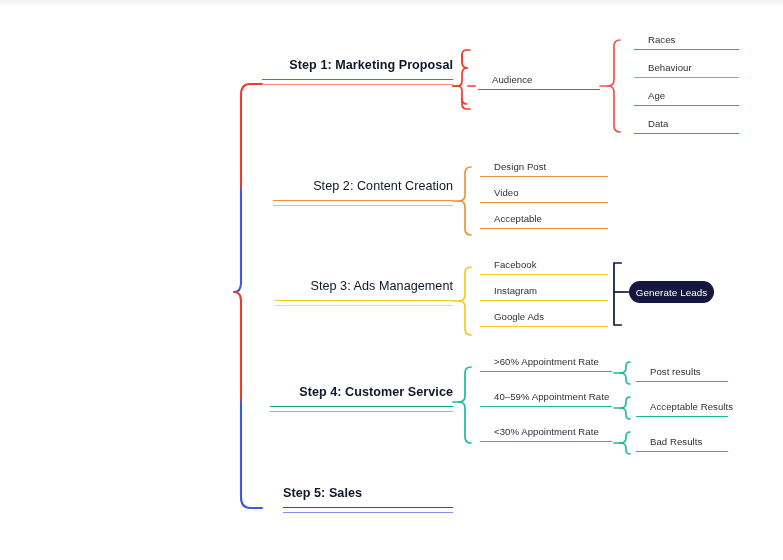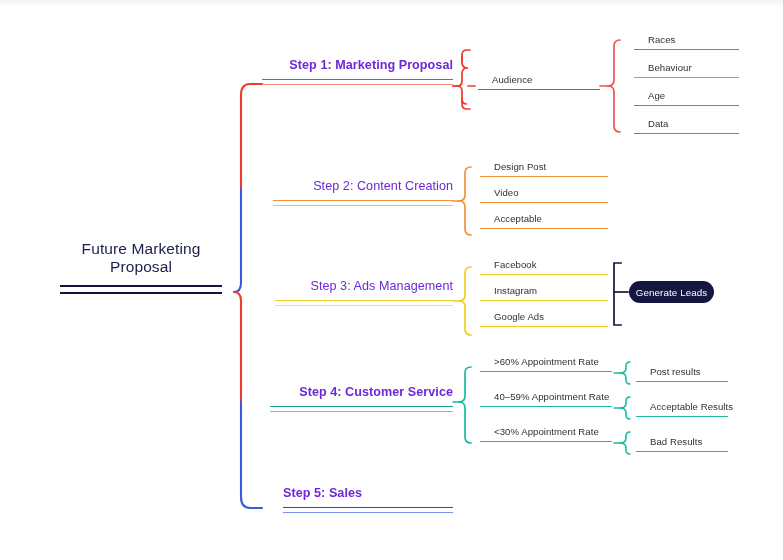--- a/index.html
+++ b/index.html
@@ -55,21 +55,21 @@
   .root .rule {
     height: 5px;
     margin-top: 9px;
     border-top: 2px solid #11143d;
     border-bottom: 2px solid #11143d;
   }
 
   
   .step .label {
     font-size: 12.6px;
-    color: #6d28d9;
+    color: #0f172a;
     text-align: right;
     letter-spacing: .05px;
   }
   .step.bold .label { font-weight: bold; }
   .step .rule {
     height: 4px;
     margin-top: 7px;
   }
 
   
@@ -163,25 +163,20 @@
       <path d="M 620,373 Q 626,373 626,378 L 626,380 Q 626,384 630,384"></path>
 
       <path d="M 614,408 L 620,408 Q 626,408 626,403 L 626,401 Q 626,397 630,397"></path>
       <path d="M 620,408 Q 626,408 626,413 L 626,415 Q 626,419 630,419"></path>
 
       <path d="M 614,443 L 620,443 Q 626,443 626,438 L 626,436 Q 626,432 630,432"></path>
       <path d="M 620,443 Q 626,443 626,448 L 626,450 Q 626,454 630,454"></path>
     </g>
   </svg>
 
-  <div class="node root" style="left:60px; top:240px; width:162px;">
-    <span class="label">Future Marketing</span>
-    <span class="label">Proposal</span>
-    <span class="rule"></span>
-  </div>
 
   <div class="node step bold" style="left:262px; top:58px; width:191px;">
     <span class="label">Step 1: Marketing Proposal</span>
     <span class="rule" style="border-top:1.6px solid #ef3b2c; border-bottom:1.6px solid #f28b82;"></span>
   </div>
 
   <div class="node leaf" style="left:478px; top:74px; width:122px; color:#ef3b2c;">
     <span class="label">Audience</span>
     <span class="rule"></span>
   </div>

